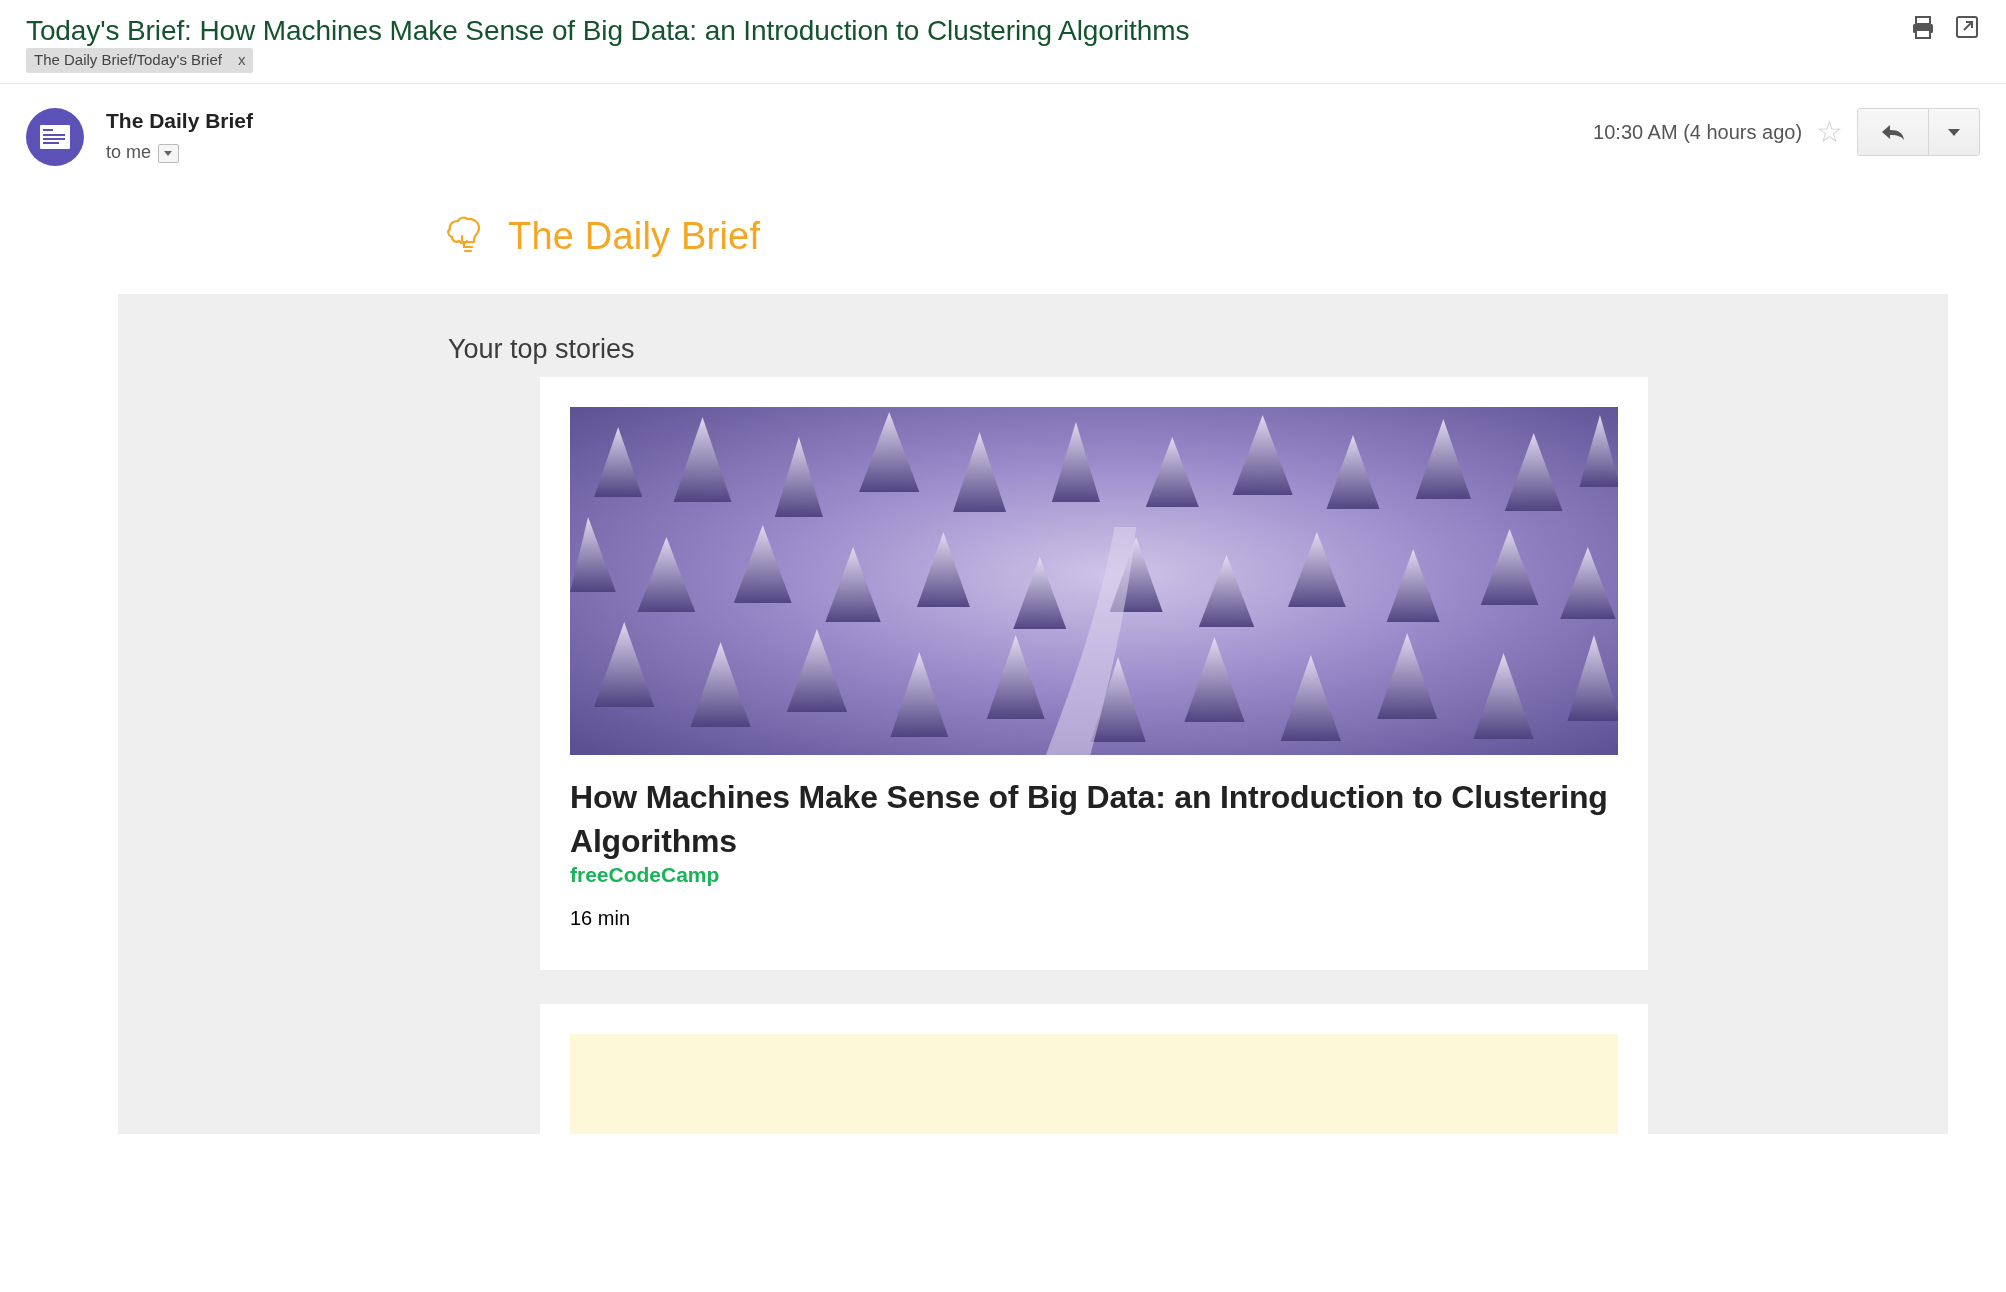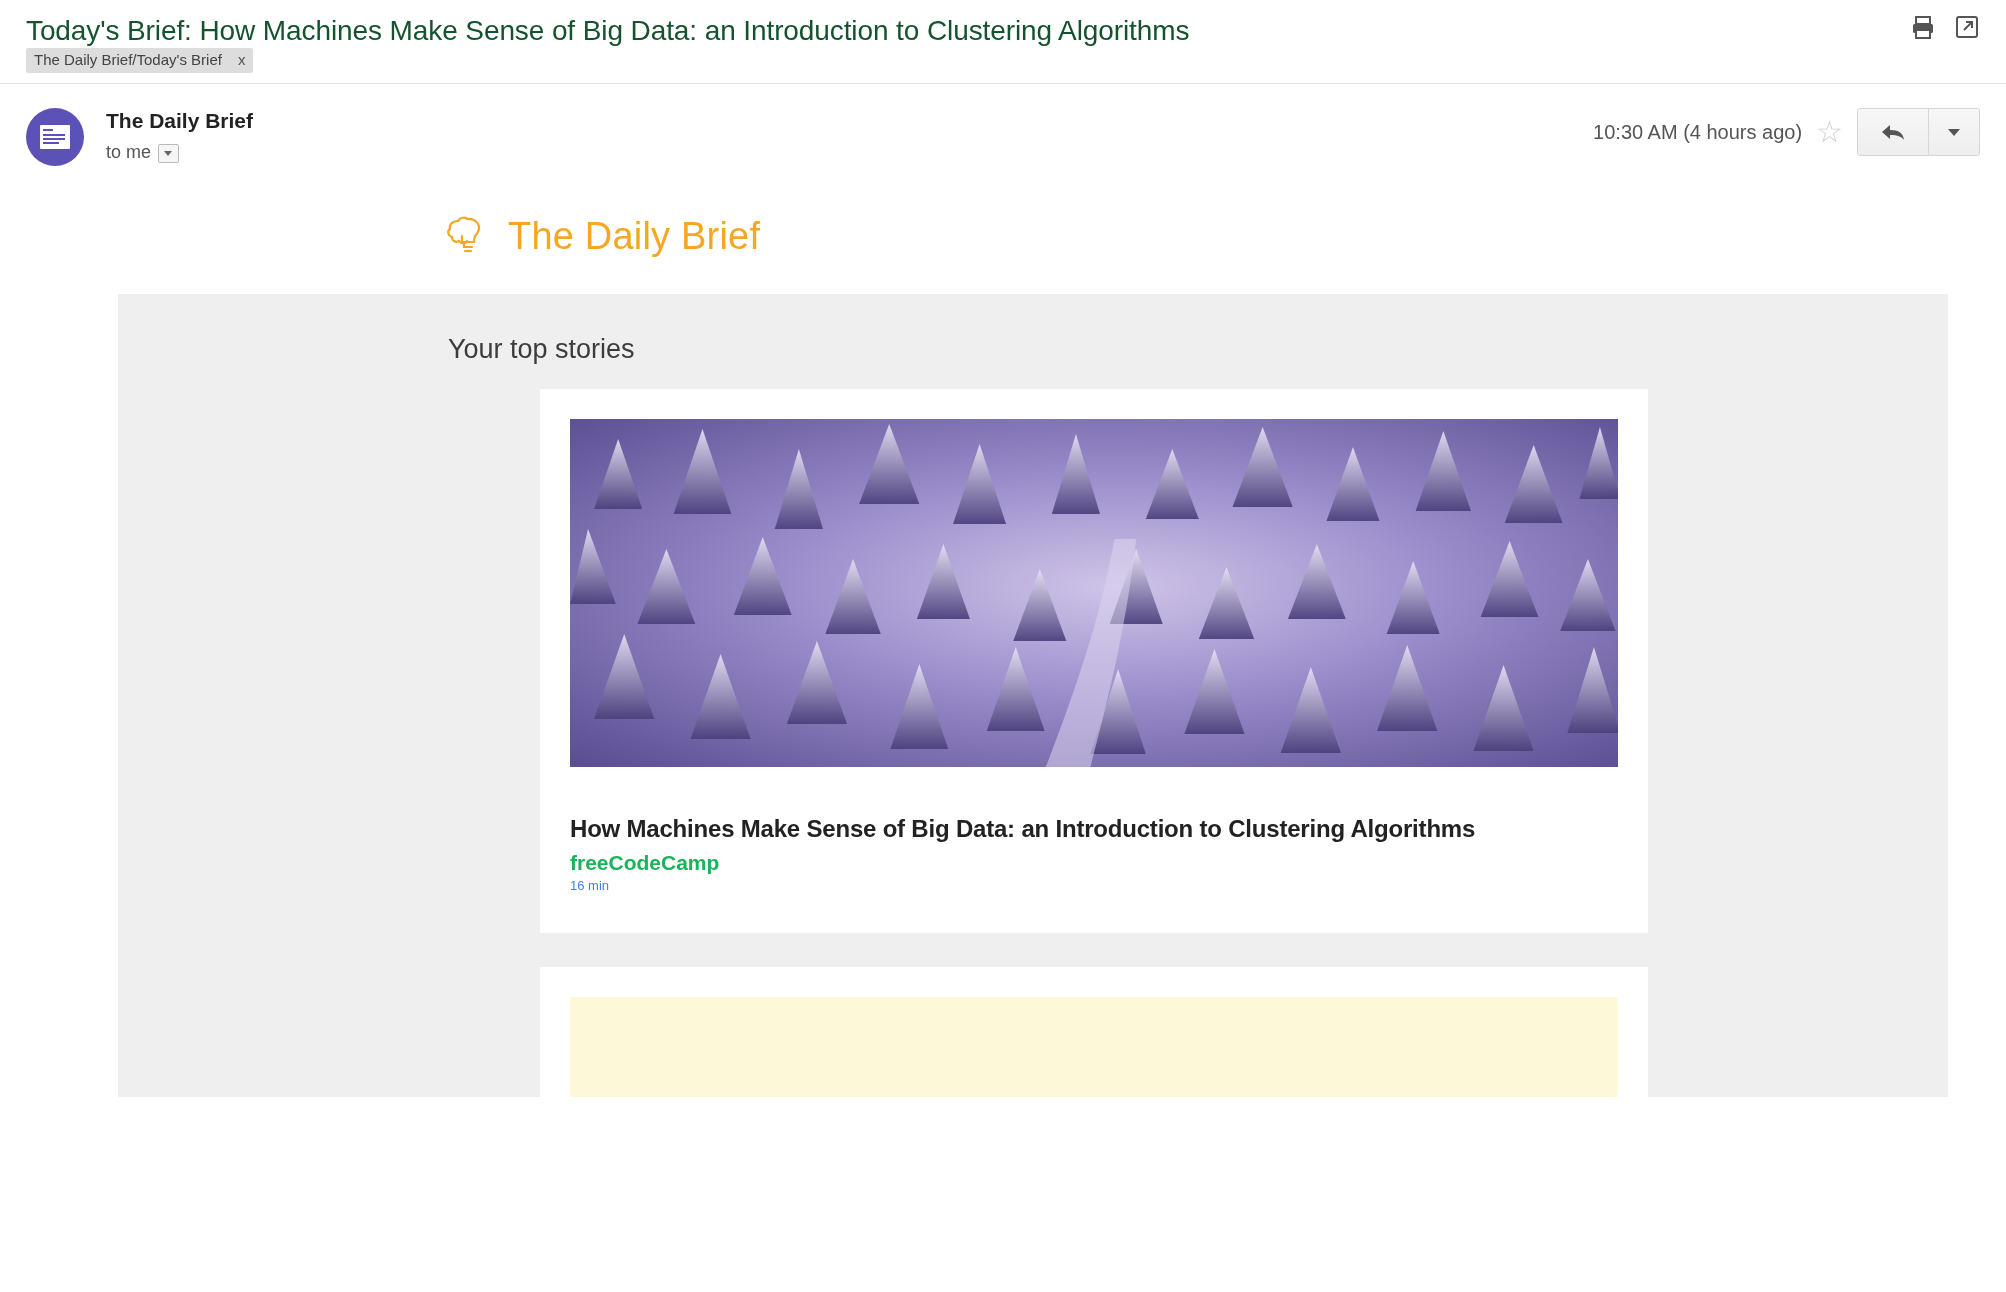--- a/index.html
+++ b/index.html
@@ -188,52 +188,52 @@
   .grey-panel {
     margin: 20px 58px 0 118px;
     background: #efefef;
     padding: 40px 0 0 0;
     min-height: 700px;
   }
   .panel-title {
     font-size: 27px;
     color: #3c3c3c;
     padding-left: 330px;
-    padding-bottom: 24px;
+    padding-bottom: 12px;
     font-weight: 400;
   }
   .story-card {
     background: #ffffff;
     margin: 0 300px 0 422px;
     padding: 30px 30px 40px 30px;
     box-sizing: border-box;
   }
   .story-img {
     width: 100%;
     height: 348px;
     display: block;
     background: #6b5fa8;
   }
   .story-title {
-    font-size: 24px;
+    font-size: 32px;
     font-weight: bold;
     color: #222;
     line-height: 44px;
-    margin-top: 40px;
+    margin-top: 20px;
     letter-spacing: -0.2px;
   }
   .story-source {
     font-size: 21px;
     color: #19b35a;
     font-weight: bold;
   }
   .story-read {
-    margin-top: 3px;
-    font-size: 13px;
-    color: #3b82f6;
+    margin-top: 20px;
+    font-size: 20px;
+    color: #000000;
   }
   .story-card.second {
     margin-top: 34px;
     padding: 30px 30px 0 30px;
     height: 130px;
     overflow: hidden;
   }
   .yellow-block {
     background: #fcf8d8;
     height: 120px;

